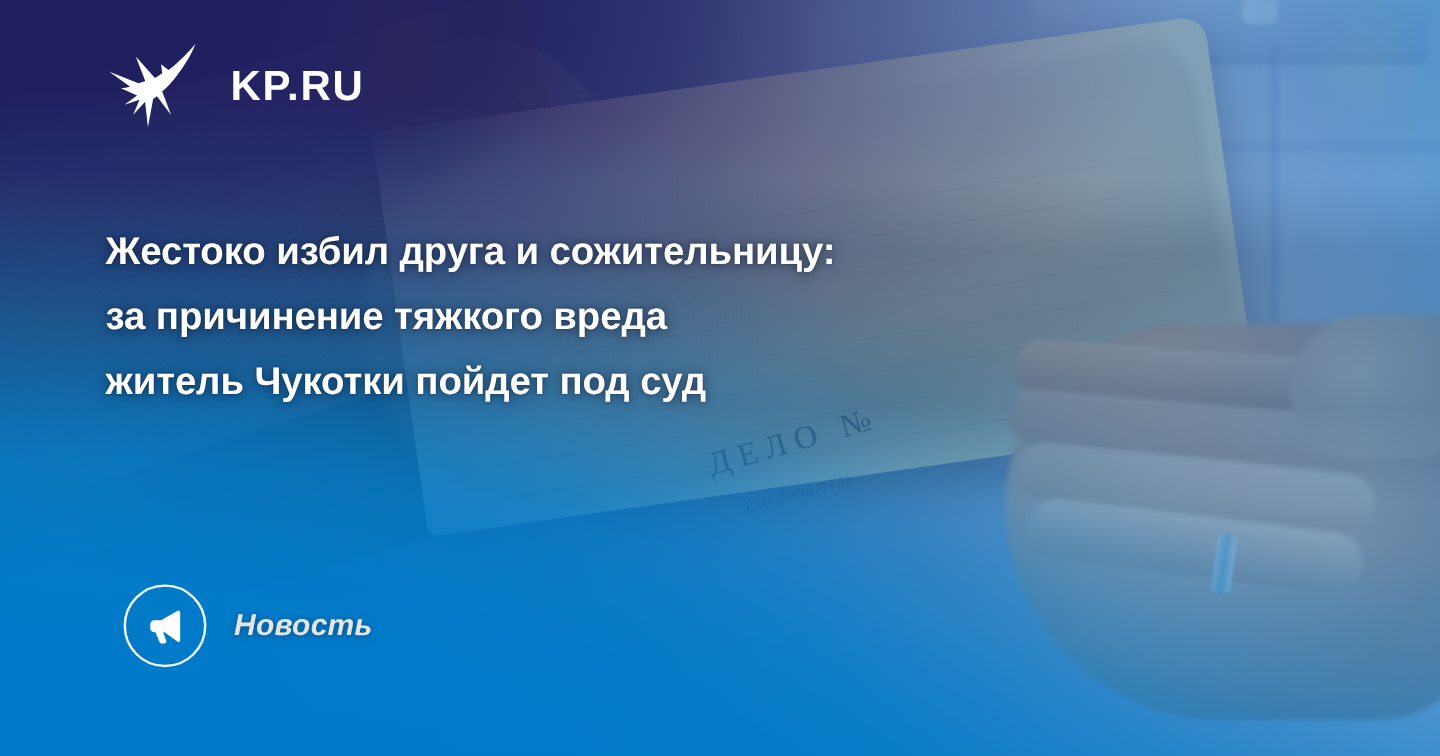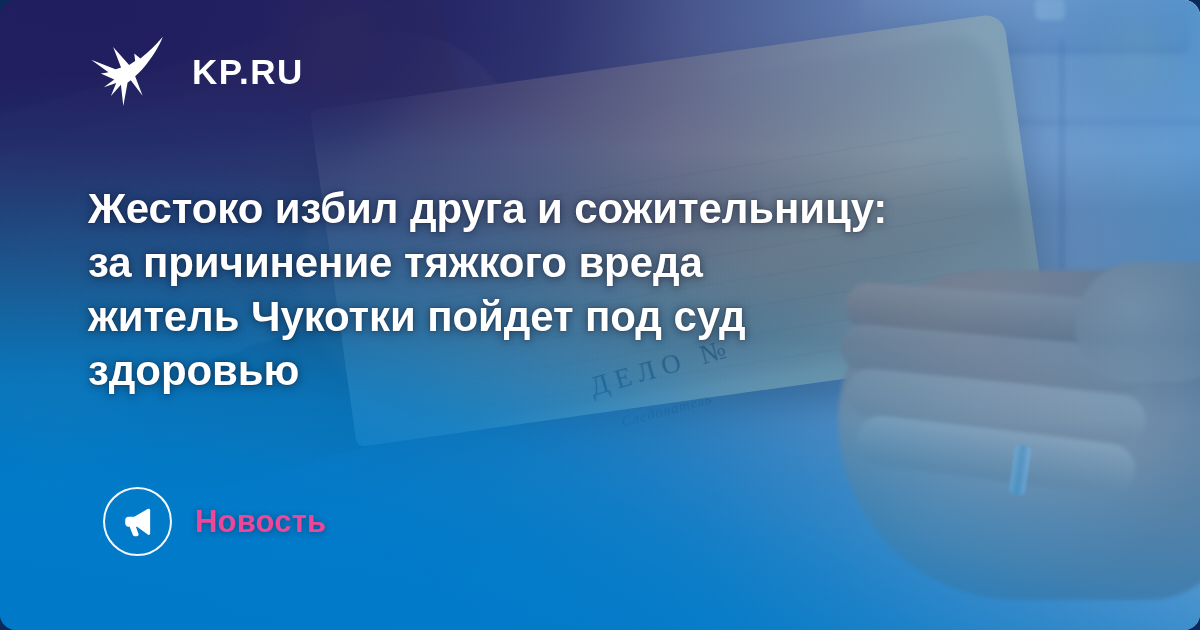--- a/index.html
+++ b/index.html
@@ -8,21 +8,20 @@
     width:1200px;height:630px;
     font-family:"Liberation Sans","DejaVu Sans",sans-serif;
     background:#0b2a5b;
     overflow:hidden;
   }
   #card{
     position:relative;
     width:1200px;height:630px;
     overflow:hidden;
     isolation:isolate;
-    border-radius:16px;
   }
 
   
   .layer{position:absolute;inset:0;}
 
   
   .photo-base{
     background:
       linear-gradient(115deg,#2a2d54 0%, #35365c 14%, #5b6ba0 33%, #7f8cbb 52%, #9aa6cd 70%, #b5bedd 86%, #c5ccE6 100%);
   }
@@ -217,47 +216,48 @@
     font-weight:bold;
     letter-spacing:1.5px;
     line-height:1;
     white-space:nowrap;
   }
 
   .headline{
     position:absolute;left:88px;top:182px;
     width:960px;
     color:#ffffff;
-    font-size:42px;
+    font-size:32px;
     font-weight:bold;
     line-height:54px;
     letter-spacing:-0.1px;
     text-shadow:0 1px 10px rgba(10,12,30,.55), 0 0 2px rgba(10,12,30,.4);
   }
   .headline .hl{display:block;white-space:nowrap;}
 
   .badge{
     position:absolute;left:103px;top:487px;
     display:flex;align-items:center;gap:23px;
   }
   .badge-circle{
     width:69px;height:69px;border-radius:50%;
     border:2px solid rgba(255,255,255,.95);
     display:flex;align-items:center;justify-content:center;
     box-sizing:border-box;
     flex:0 0 auto;
   }
   .badge-circle svg{width:36px;height:36px;display:block;}
   .badge-label{
-    color:#ec4899;
-    font-size:31px;
+    color:#e5e5e5;
+    font-size:25px;
     font-weight:bold;
     letter-spacing:.2px;
     white-space:nowrap;
     text-shadow:0 1px 6px rgba(10,30,60,.45);
+    font-style:italic;
   }
 </style>
 </head>
 <body>
 
 <div id="card">
 
   <div class="layer photo-base"></div>
   <div class="layer shirt"></div>
   <div class="layer shirt-pocket"></div>
@@ -301,21 +301,20 @@
           <path fill="#ffffff" d="M96.5 3.2C92.2 8.6 85.1 16.4 76.6 24.0 c-3.0 2.7 -6.1 5.3 -9.2 7.7 l-8.0 -6.3 1.2 9.6 c-2.7 1.9 -5.3 3.6 -7.8 5.1 L32.0 17.0 l10.3 26.4 c-2.6 1.1 -5.0 1.9 -7.3 2.4 L3.5 33.5 l22.4 16.2 c-3.5 0.9 -6.8 1.4 -9.9 1.6 l17.4 7.7 -13.5 10.2 16.1 -5.6 -6.9 16.7 13.0 -14.5 3.1 27.6 5.6 -30.4 c1.3 -0.9 2.7 -1.9 4.1 -3.0 l15.3 20.1 -9.6 -25.4 c3.0 -2.6 6.0 -5.5 9.0 -8.6 C82.5 30.9 92.2 15.6 96.5 3.2 Z"></path>
         </svg>
       </span>
       <span class="brand-name">KP.RU</span>
     </div>
 
     <div class="headline">
       <span class="hl">Жестоко избил друга и сожительницу:</span>
       <span class="hl">за причинение тяжкого вреда</span>
       <span class="hl">житель Чукотки пойдет под суд</span>
-      <span class="hl">здоровью</span>
     </div>
 
     <div class="badge">
       <span class="badge-circle">
         <svg viewBox="0 0 40 40" xmlns="http://www.w3.org/2000/svg" aria-hidden="true">
           <path fill="#ffffff" d="M31.2 5.4 L15.8 14.2 H9.4 c-2.0 0 -3.6 1.6 -3.6 3.6 v4.0 c0 2.0 1.6 3.6 3.6 3.6 h1.3 l3.6 9.1 c0.3 0.8 1.1 1.3 1.9 1.3 h2.6 c1.3 0 2.2 -1.3 1.8 -2.5 l-2.9 -7.9 h1.3 L31.2 34.2 c1.0 0.6 2.3 -0.2 2.3 -1.4 V6.8 c0 -1.2 -1.3 -2.0 -2.3 -1.4 Z"></path>
         </svg>
       </span>
       <span class="badge-label">Новость</span>
     </div>

